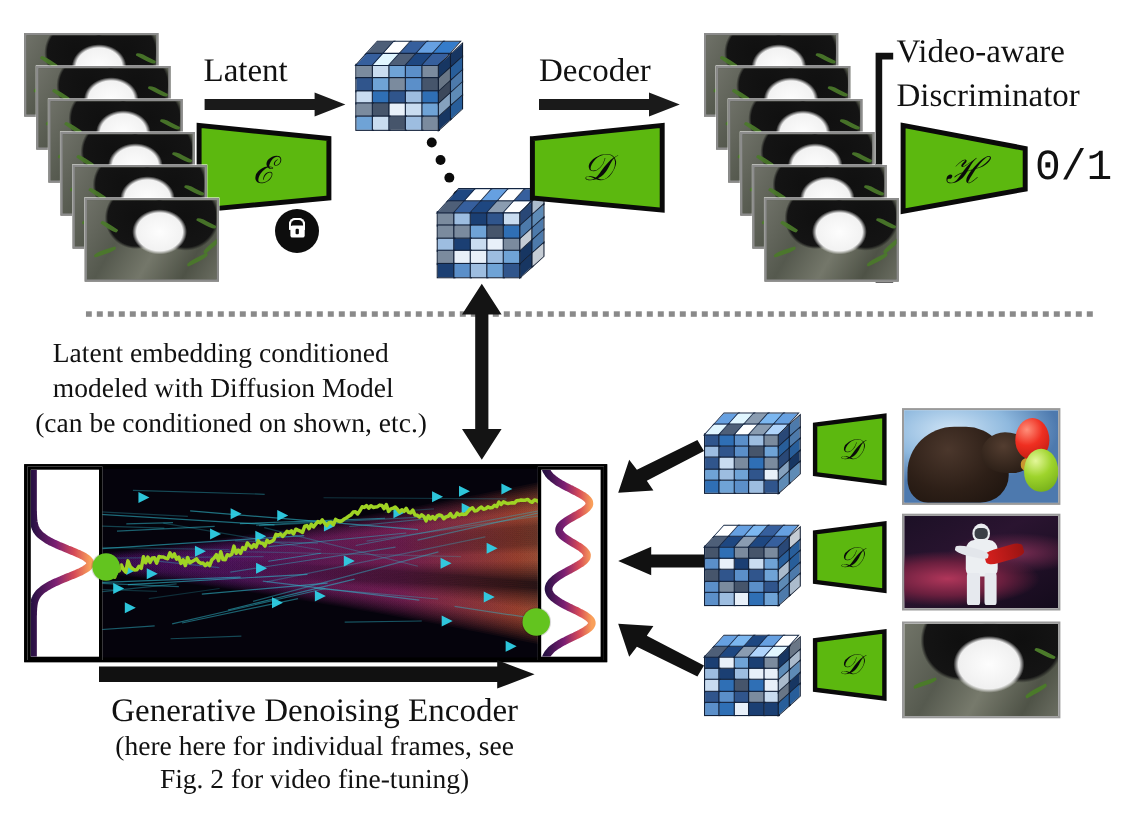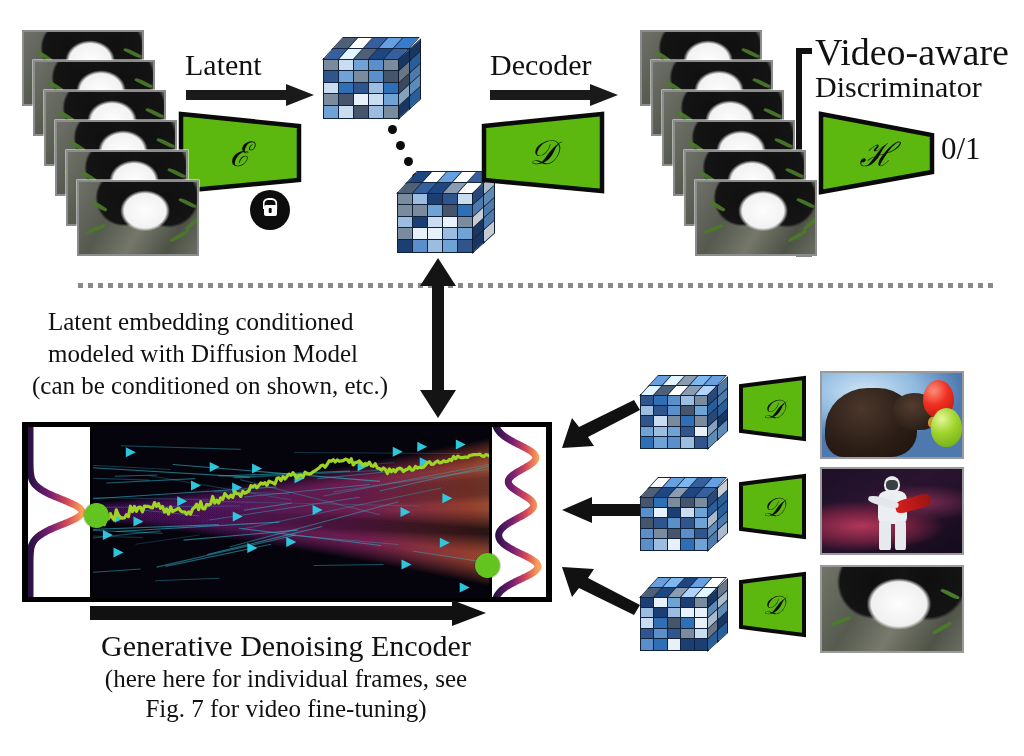--- a/index.html
+++ b/index.html
@@ -310,30 +310,30 @@
     </div>
   </div>
 
 <div class="abs arrow" style="left:793px;top:48px;">
   <svg width="26" height="212" viewBox="0 0 26 212">
     <path d="M16,3 L6,3 L6,206 L16,206" fill="none" stroke="#111" stroke-width="6" stroke-linecap="square"></path>
     <path d="M6,104 L0,104" fill="none" stroke="#111" stroke-width="6"></path>
   </svg>
 </div>
 
-<div class="abs lbl" style="left:815px;top:30px;font-size:38px;">Video-aware</div>
+<div class="abs lbl" style="left:815px;top:30px;font-size:30px;">Video-aware</div>
 <div class="abs lbl" style="left:815px;top:70px;font-size:30px;">Discriminator</div>
 
 <div class="trap" style="left:818px;top:110px;width:118px;height:86px;">
   <svg width="118" height="86" viewBox="0 0 118 86">
     <polygon points="3,4 114,25 114,62 3,82" fill="#5cb80f" stroke="#0a0a0a" stroke-width="4.5" stroke-linejoin="miter"></polygon>
   </svg>
   <div class="glyph" style="font-size:33px;">ℋ</div>
 </div>
-<div class="abs lbl" style="left:941px;top:131px;font-size:31px;">0/1</div>
+<div class="abs lbl" style="left:941px;top:131px;font-size:39px;font-family:Liberation Mono, monospace;">0/1</div>
 
 <div class="dotline" style="left:78px;top:283px;width:918px;"></div>
 
 <div class="abs lbl" style="left:48px;top:308px;font-size:25px;">Latent embedding conditioned</div>
 <div class="abs lbl" style="left:48px;top:340px;font-size:25px;">modeled with Diffusion Model</div>
 <div class="abs lbl" style="left:32px;top:372px;font-size:25px;">(can be conditioned on shown, etc.)</div>
 
 <div class="abs arrow" style="left:417px;top:258px;">
   <svg width="42" height="160" viewBox="0 0 42 160">
     <path d="M21,0 L39,28 L27,28 L27,132 L39,132 L21,160 L3,132 L15,132 L15,28 L3,28 Z" fill="#141414"></path>
@@ -506,21 +506,21 @@
 <div class="greendot" style="left:475px;top:553px;width:25px;height:25px;"></div>
 
 <div class="abs arrow" style="left:90px;top:600px;">
   <svg width="396" height="28" viewBox="0 0 396 28">
     <path d="M0,6 L362,6 L362,0 L396,13 L362,26 L362,20 L0,20 Z" fill="#111"></path>
   </svg>
 </div>
 
 <div class="capt lbl" style="left:0px;top:628px;width:572px;font-size:30px;">Generative Denoising Encoder</div>
 <div class="capt lbl" style="left:0px;top:664px;width:572px;font-size:25px;">(here here for individual frames, see</div>
-<div class="capt lbl" style="left:0px;top:694px;width:572px;font-size:25px;">Fig. 7 for video fine-tuning)</div>
+<div class="capt lbl" style="left:0px;top:694px;width:572px;font-size:25px;">Fig. 2 for video fine-tuning)</div>
 
 <div class="abs arrow" style="left:562px;top:408px;">
   <svg width="78" height="42" viewBox="0 0 78 42">
     <path d="M78,2 L26,29 L32,38 L0,40 L10,10 L17,19 L72,-8 Z" fill="#111"></path>
   </svg>
 </div>
 <div class="abs arrow" style="left:562px;top:497px;">
   <svg width="78" height="26" viewBox="0 0 78 26">
     <path d="M78,7 L30,7 L30,0 L0,13 L30,26 L30,19 L78,19 Z" fill="#111"></path>
   </svg>

